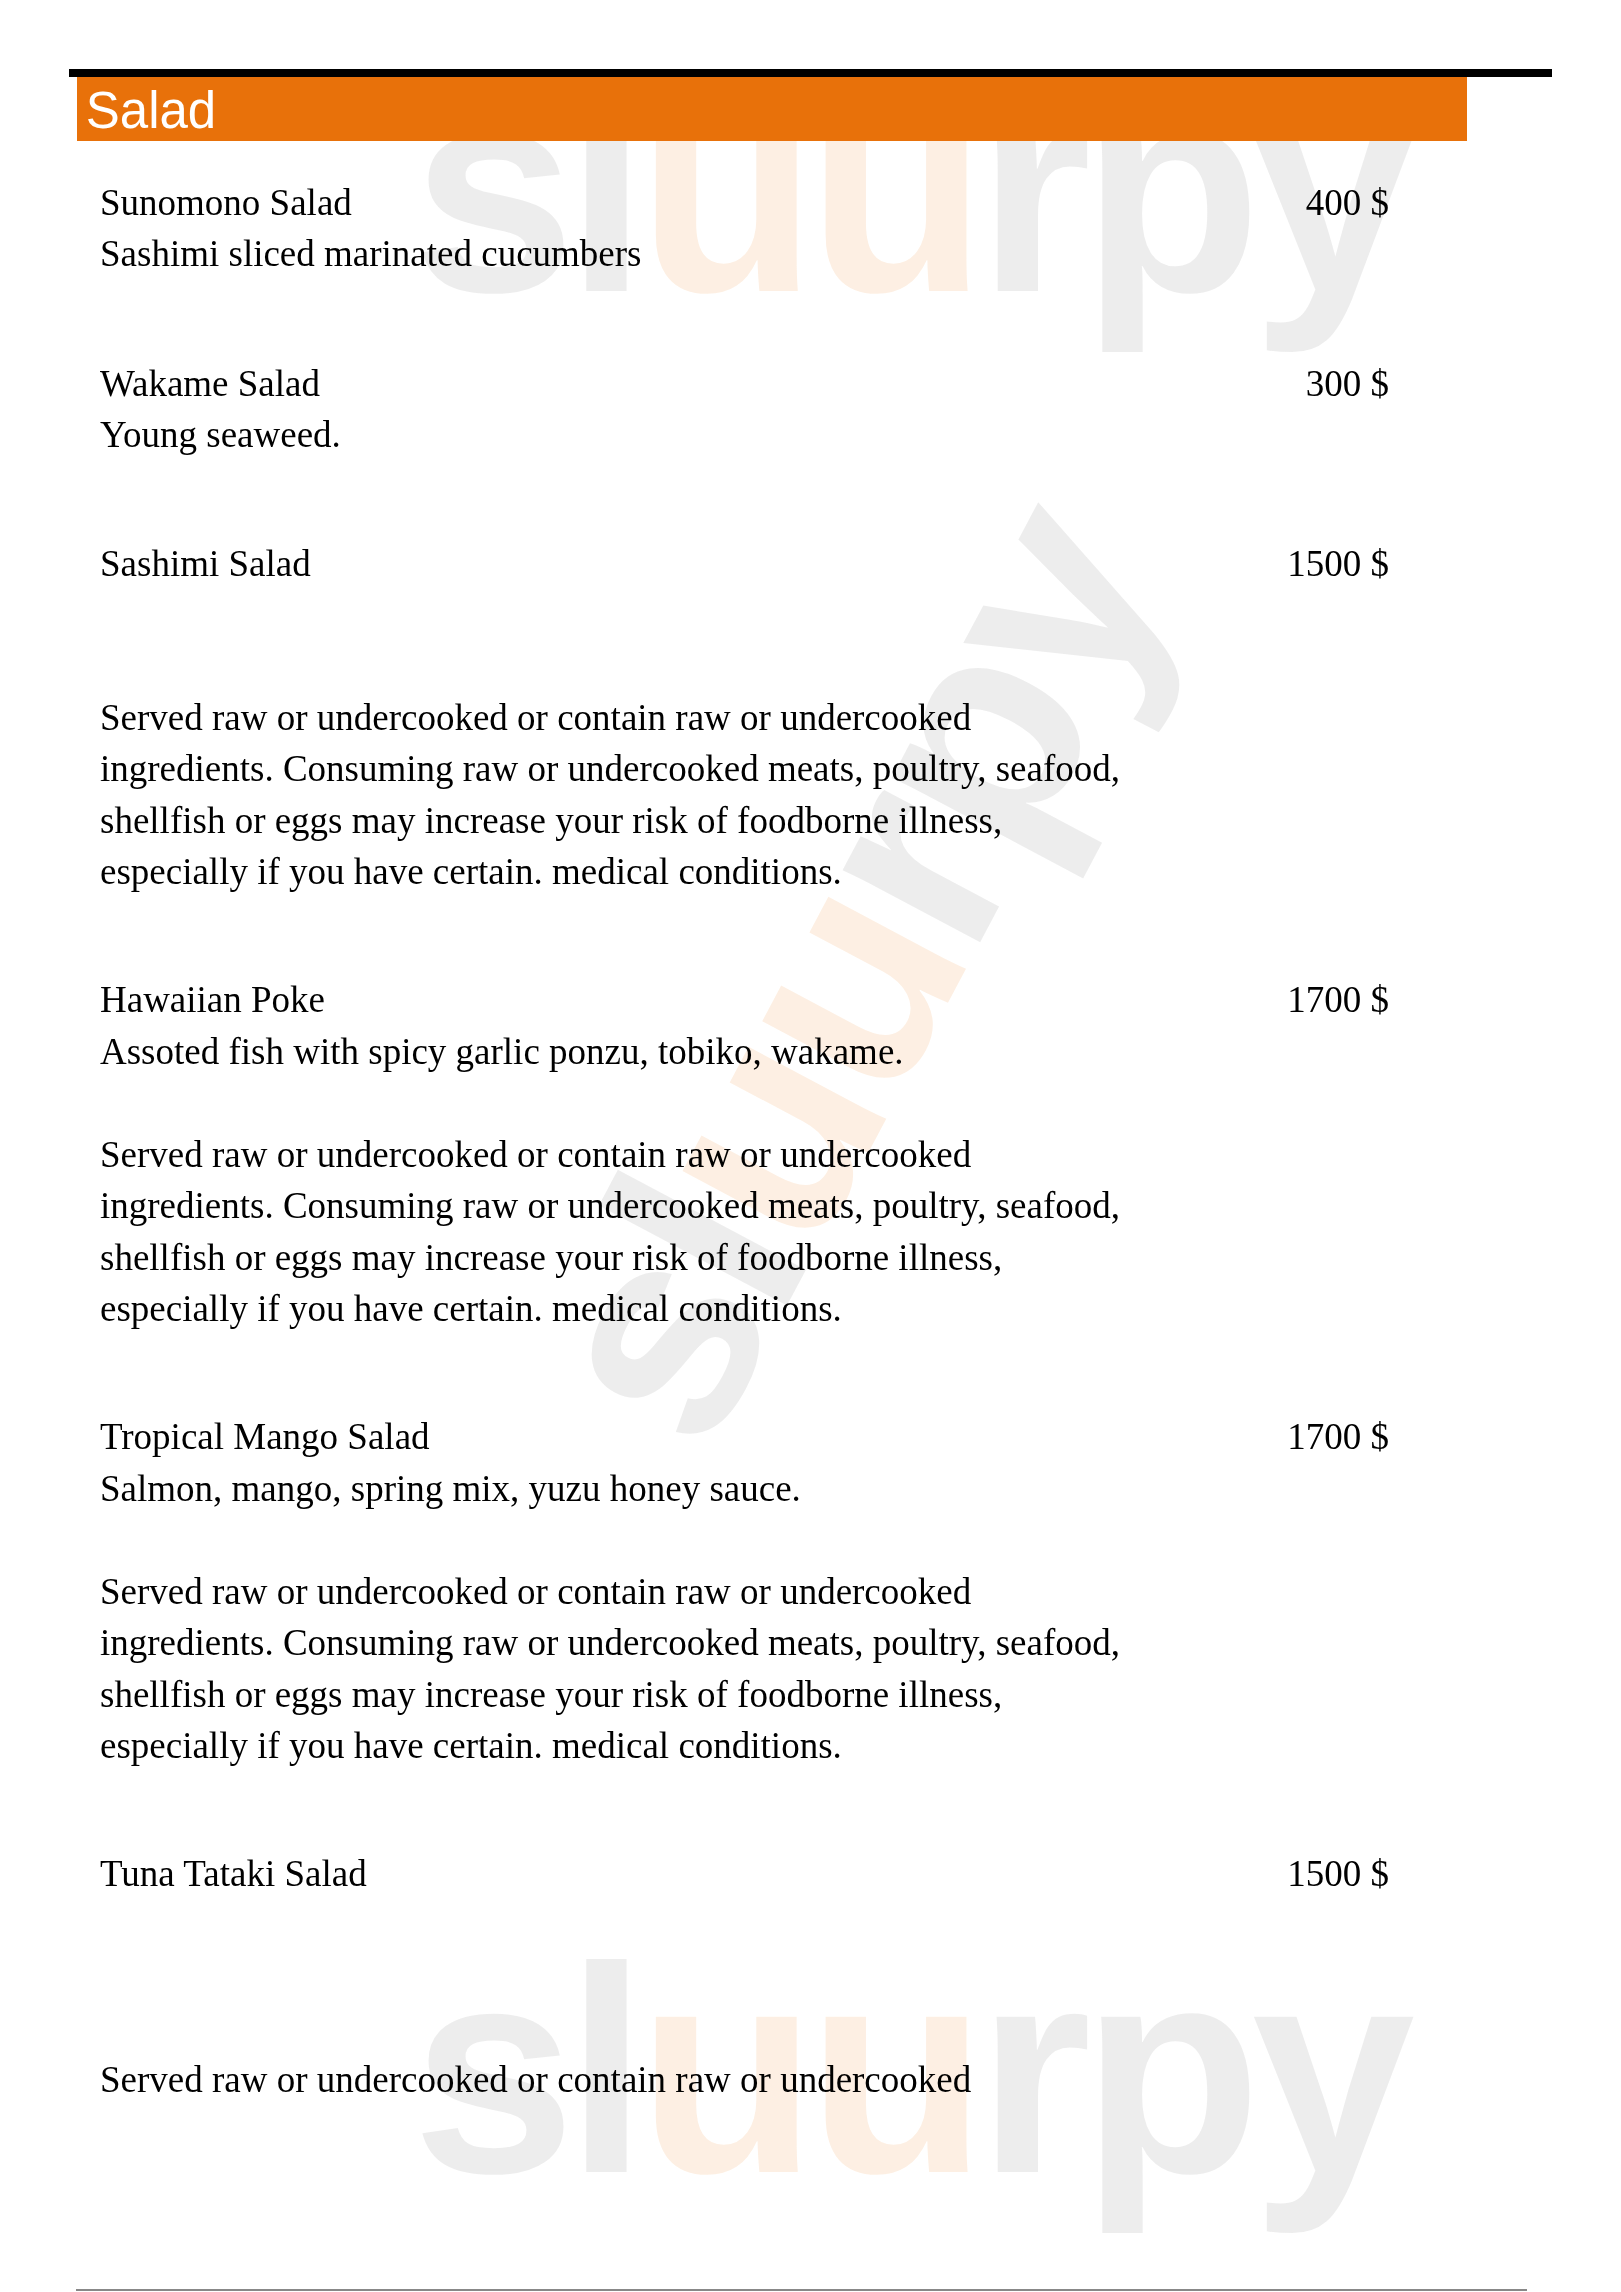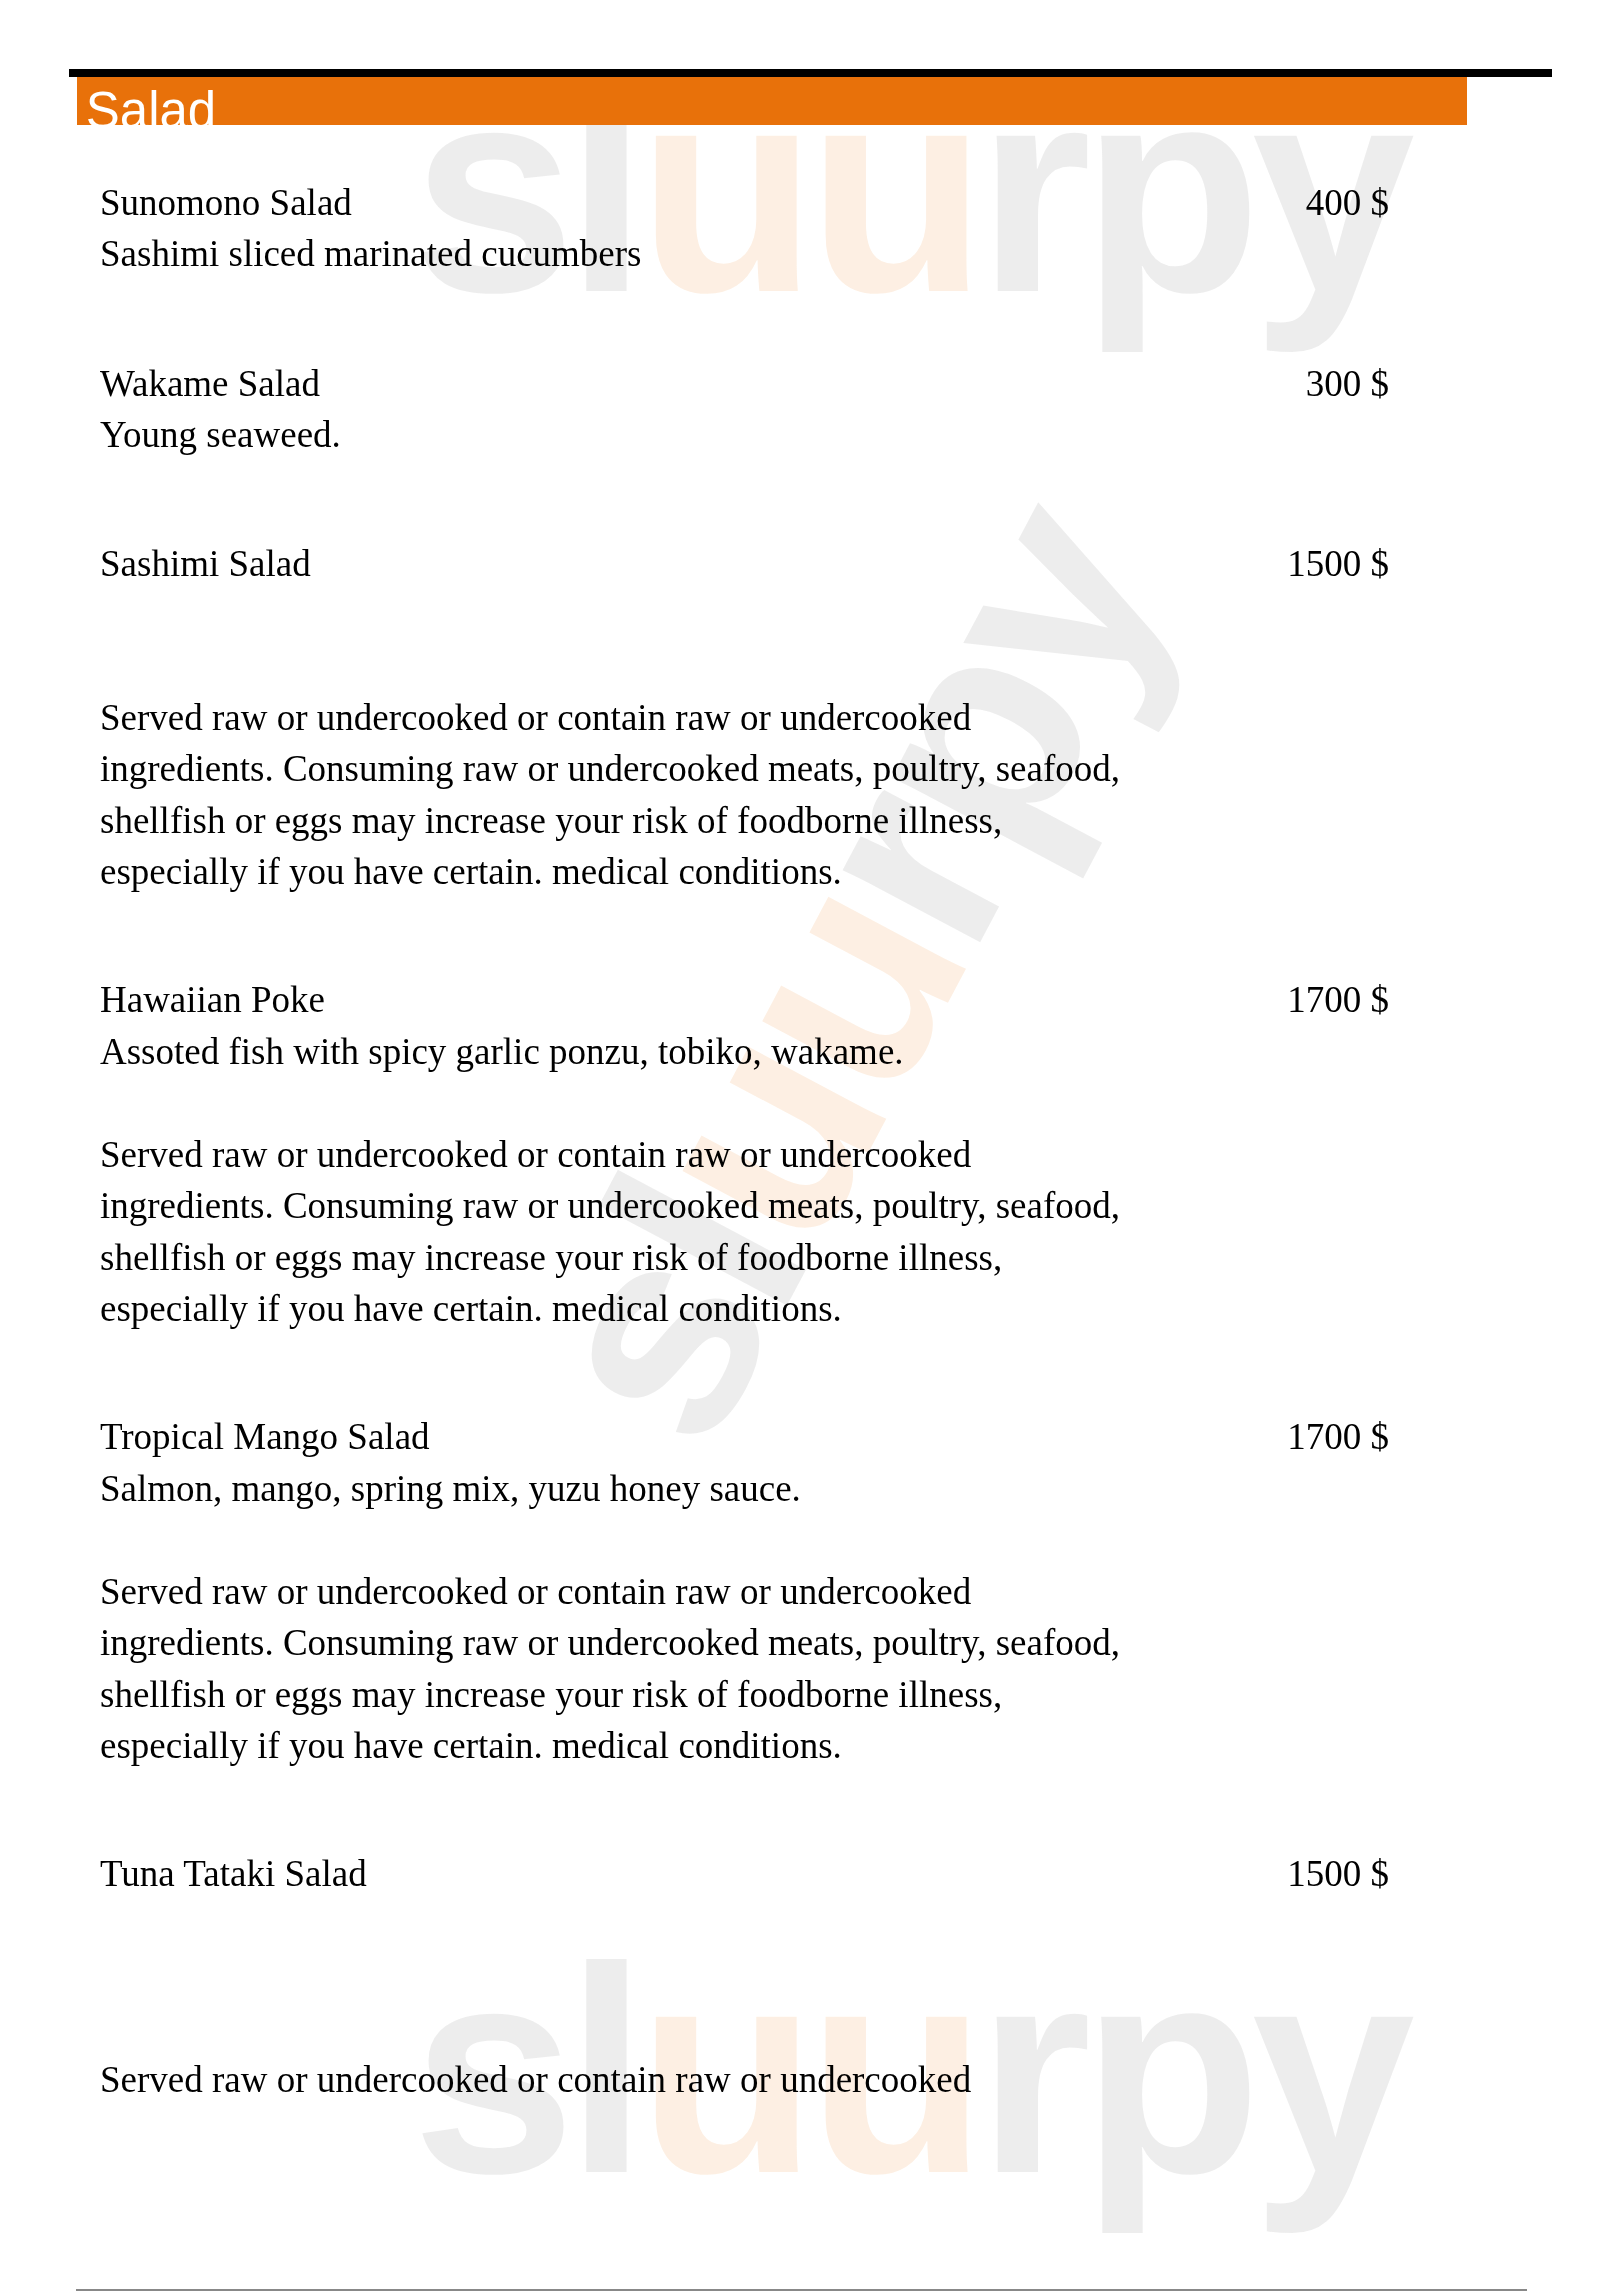--- a/index.html
+++ b/index.html
@@ -1,20 +1,20 @@
 <!DOCTYPE html>
 <html><head>
 <meta charset="utf-8">
 <style>
   html, body { margin: 0; padding: 0; background: #ffffff; }
   body { width: 1621px; height: 2293px; position: relative; overflow: hidden; }
   .page { position: absolute; left: 0; top: 0; width: 1621px; height: 2293px; }
   .top-rule { position: absolute; left: 69px; top: 69px; width: 1483px; height: 7.8px; background: #000; }
   .bottom-rule { position: absolute; left: 76px; top: 2289px; width: 1451px; height: 2px; background: #888; }
-  .section-bar { position: absolute; left: 77px; top: 77px; width: 1390px; height: 48px; background: #e8710a; }
+  .section-bar { position: absolute; left: 77px; top: 77px; width: 1390px; height: 64px; background: #e8710a; }
   .section-title { position: absolute; left: 8.8px; top: 3.9px; font-family: "Liberation Sans", sans-serif; font-size: 51px; color: #fff; line-height: 59px; }
   .line { position: absolute; left: 100px; font-family: "Liberation Serif", serif; font-size: 37px; color: #000; line-height: 43px; white-space: nowrap; }
   .price { position: absolute; right: 232px; font-family: "Liberation Serif", serif; font-size: 37px; color: #000000; line-height: 43px; white-space: nowrap; text-align: right; }
   .watermark { position: absolute; font-family: "Liberation Sans", sans-serif; font-weight: bold; font-size: 294px; letter-spacing: -9.8px; pointer-events: none; opacity: 0.9; }
   .wm-gray { color: #ececec; }
   .wm-orange { color: #fdeee0; }
 </style>
 </head>
 <body>
 

